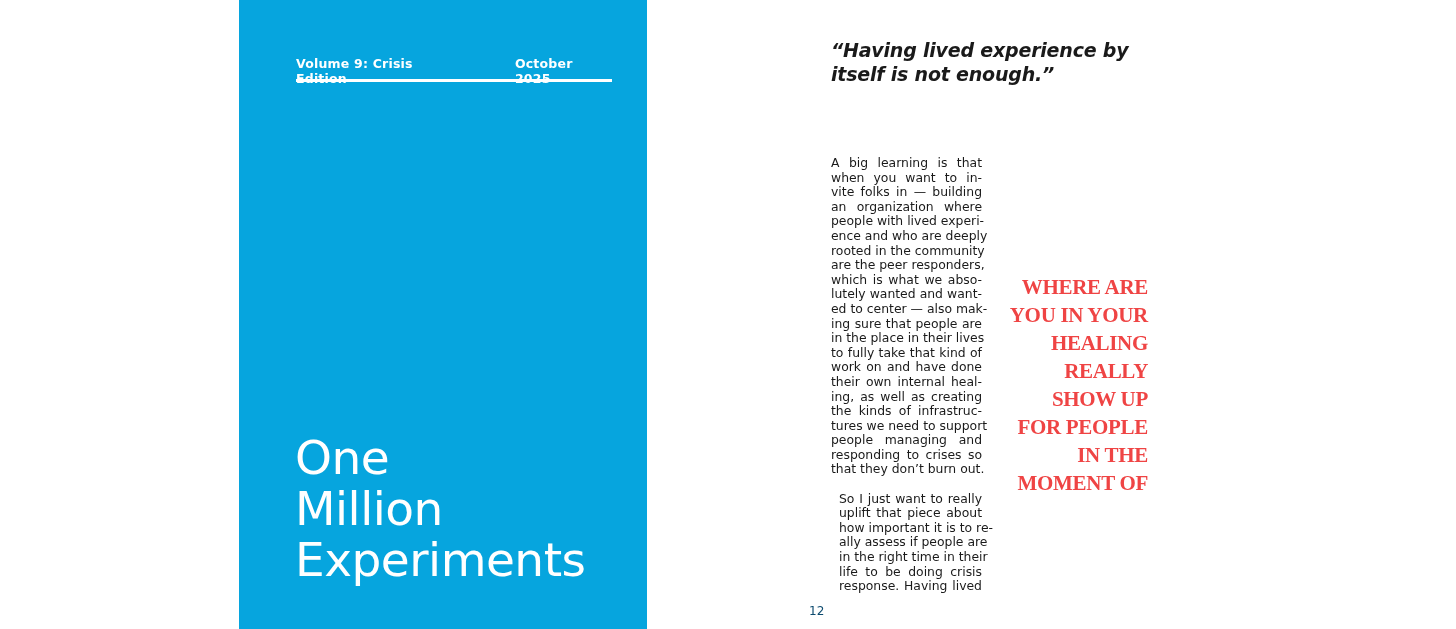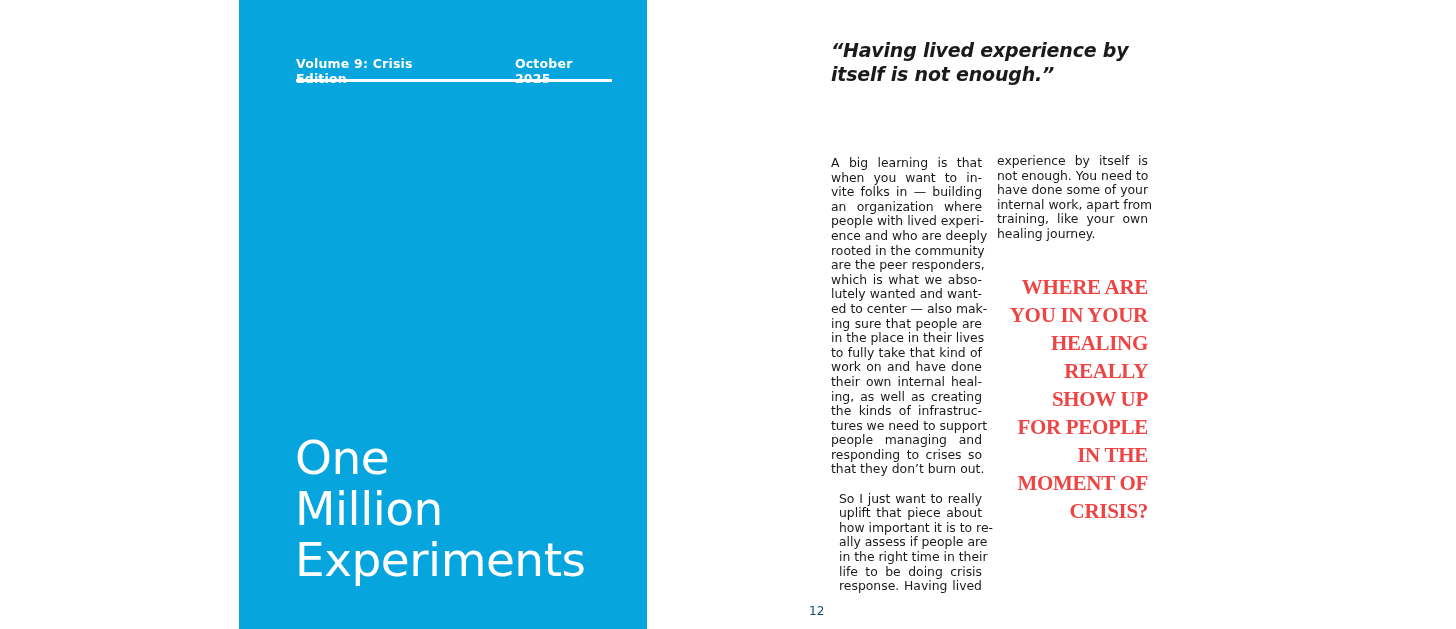--- a/index.html
+++ b/index.html
@@ -191,38 +191,27 @@
         <span class="line">So I just want to really</span>
         <span class="line">uplift that piece about</span>
         <span class="line">how important it is to re-</span>
         <span class="line">ally assess if people are</span>
         <span class="line">in the right time in their</span>
         <span class="line">life to be doing crisis</span>
         <span class="line">response. Having lived</span>
       </p>
     </div>
 
-    <div class="col col-right">
-      <p>
-        <span class="line">experience by itself is</span>
-        <span class="line">not enough. You need to</span>
-        <span class="line">have done some of your</span>
-        <span class="line">internal work, apart from</span>
-        <span class="line">training, like your own</span>
-        <span class="line last">healing journey.</span>
-      </p>
-    </div>
 
     <div class="big-question">
       <span>WHERE ARE</span>
       <span>YOU IN YOUR</span>
       <span>HEALING</span>
       <span>REALLY</span>
       <span>SHOW UP</span>
       <span>FOR PEOPLE</span>
       <span>IN THE</span>
       <span>MOMENT OF</span>
-      <span>CRISIS?</span>
     </div>
 
     <div class="page-number">12</div>
   </div>
 </div>
 
 </body></html>

